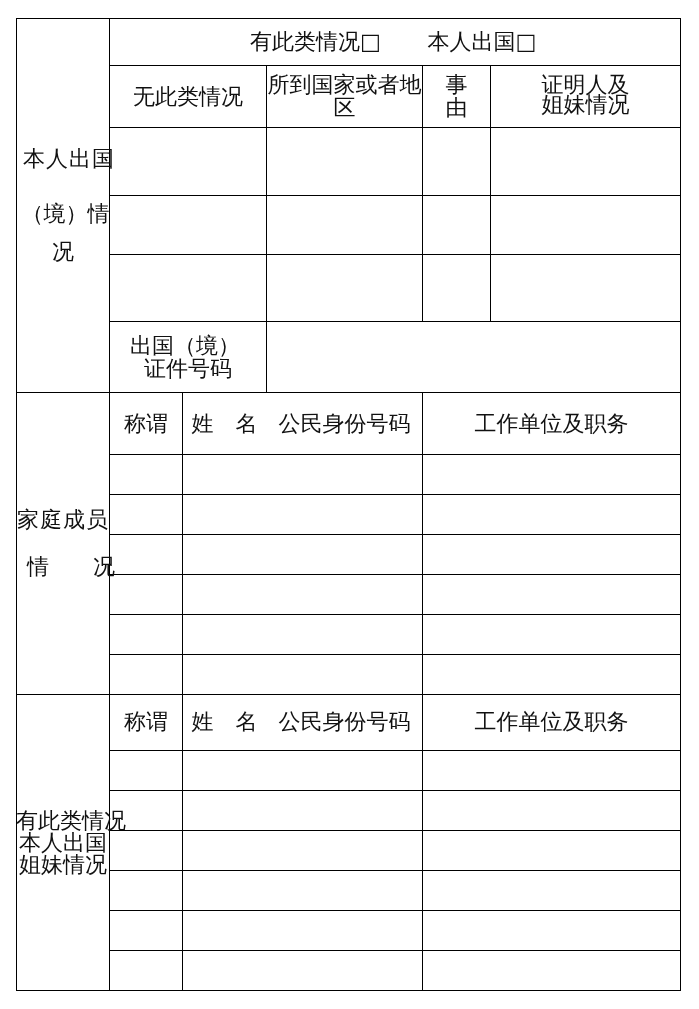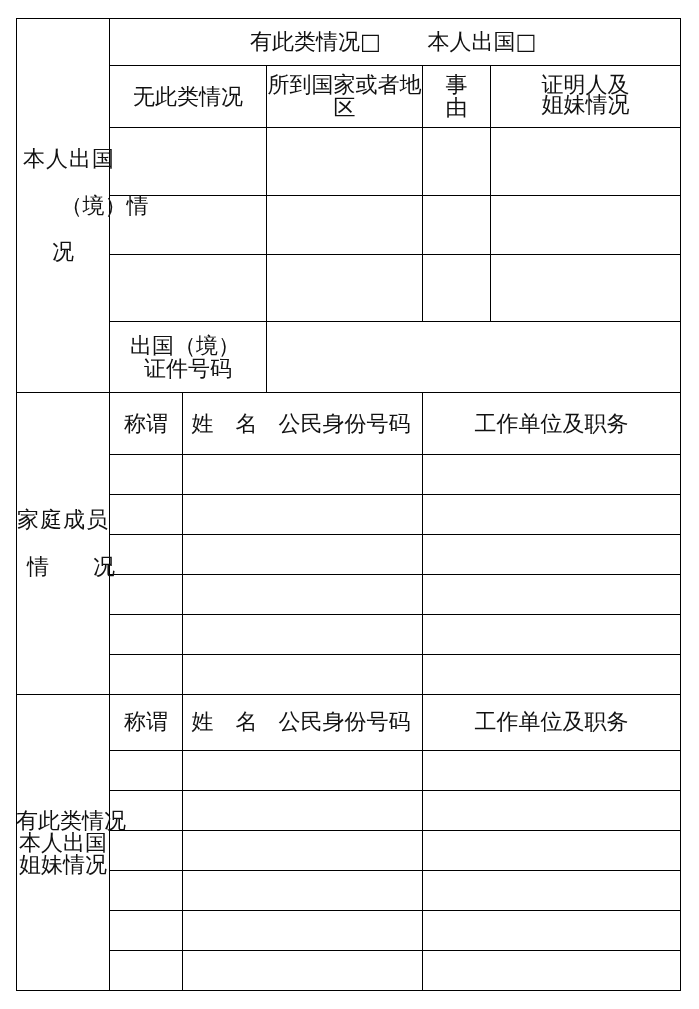--- a/index.html
+++ b/index.html
@@ -48,21 +48,21 @@
   <div class="ln v" style="left:422px;top:392px;height:599px;"></div>
 
   <div class="ln h" style="left:109px;top:750px;width:572px;"></div>
   <div class="ln h" style="left:109px;top:790px;width:572px;"></div>
   <div class="ln h" style="left:109px;top:830px;width:572px;"></div>
   <div class="ln h" style="left:109px;top:870px;width:572px;"></div>
   <div class="ln h" style="left:109px;top:910px;width:572px;"></div>
   <div class="ln h" style="left:109px;top:950px;width:572px;"></div>
 
   <div class="t" style="left:16px;width:106px;top:148px;letter-spacing:1px;">本人出国</div>
-  <div class="t" style="left:16px;width:99px;top:195px;padding-left:39px;">（境）情</div>
+  <div class="t" style="left:16px;width:99px;top:203px;">（境）情</div>
   <div class="t" style="left:16px;width:94px;top:241px;">况</div>
 
   <div class="t" style="left:250px;width:120px;top:31px;">有此类情况□</div>
   <div class="t" style="left:422px;width:120px;top:31px;">本人出国□</div>
 
   <div class="t" style="left:110px;width:156px;top:86px;">无此类情况</div>
   <div class="t" style="left:267px;width:155px;top:74px;">所到国家或者地</div>
   <div class="t" style="left:267px;width:155px;top:97px;">区</div>
   <div class="t" style="left:423px;width:67px;top:74px;">事</div>
   <div class="t" style="left:423px;width:67px;top:97px;">由</div>

